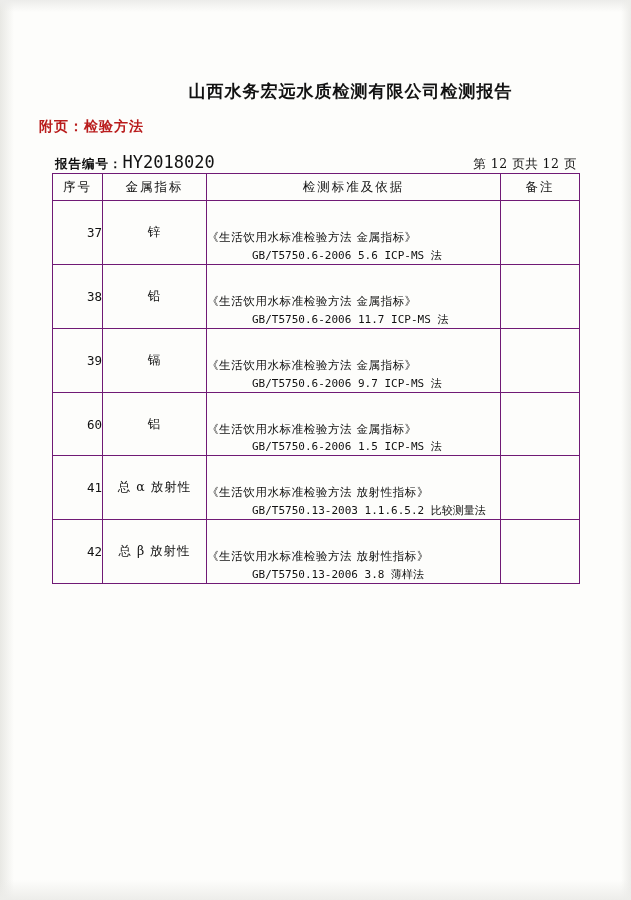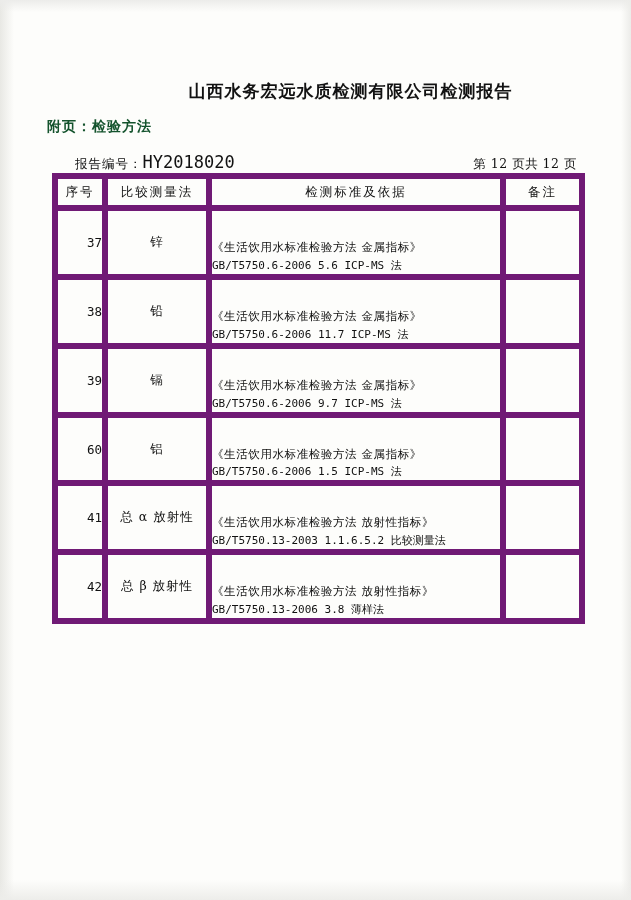--- a/index.html
+++ b/index.html
@@ -60,66 +60,65 @@
     font-weight: bold;
     letter-spacing: 1px;
     color: #121212;
     font-family: "DejaVu Serif", serif;
     margin-left: 35px;
   }
 
   .subtitle {
     position: absolute;
     top: 118px;
-    left: 47px;
+    left: 39px;
     font-size: 14px;
     font-weight: bold;
-    color: #14532d;
+    color: #b91c1c;
     letter-spacing: 1px;
   }
 
   .meta-row {
     position: absolute;
     top: 152px;
     left: 55px;
     width: 522px;
     display: flex;
     justify-content: space-between;
     align-items: baseline;
     font-size: 12.5px;
     color: #111;
   }
   .meta-left {
     letter-spacing: 0.5px;
   }
   .meta-left .label {
-    font-weight: normal;
-    letter-spacing: 1px;
-    margin-left: 20px;
+    font-weight: bold;
+    letter-spacing: 1px;
   }
   .meta-left .value {
     font-family: "DejaVu Sans Mono", monospace;
     font-size: 17px;
     letter-spacing: 0;
   }
   .meta-right {
     letter-spacing: 0.5px;
   }
 
   table.report {
     position: absolute;
     top: 173px;
     left: 52px;
     width: 527px;
     border-collapse: collapse;
     table-layout: fixed;
   }
   table.report th,
   table.report td {
-    border: 6px solid #701a75;
+    border: 1px solid #701a75;
     color: #111;
     padding: 0;
   }
   table.report thead th {
     height: 26px;
     font-size: 12.5px;
     font-weight: normal;
     letter-spacing: 2px;
     text-align: center;
     vertical-align: middle;
@@ -151,20 +150,21 @@
   .std-line1 {
     letter-spacing: 0.6px;
     white-space: nowrap;
     margin-top: 28px;
   }
   .std-line2 {
     font-family: "DejaVu Sans Mono", monospace;
     font-size: 11px;
     letter-spacing: 0;
     white-space: nowrap;
+    margin-left: 45px;
   }
   td.cell-note {
     text-align: center;
     font-size: 12px;
   }
 </style>
 </head>
 <body>
 
 <div class="page">
@@ -188,21 +188,21 @@
   <table class="report">
     <colgroup>
       <col class="col-no">
       <col class="col-item">
       <col class="col-std">
       <col class="col-note">
     </colgroup>
     <thead>
       <tr>
         <th>序号</th>
-        <th>比较测量法</th>
+        <th>金属指标</th>
         <th>检测标准及依据</th>
         <th>备注</th>
       </tr>
     </thead>
     <tbody>
       <tr>
         <td class="cell-no">37</td>
         <td class="cell-item">锌</td>
         <td class="cell-std">
           <div class="std-line1">《生活饮用水标准检验方法  金属指标》</div>

